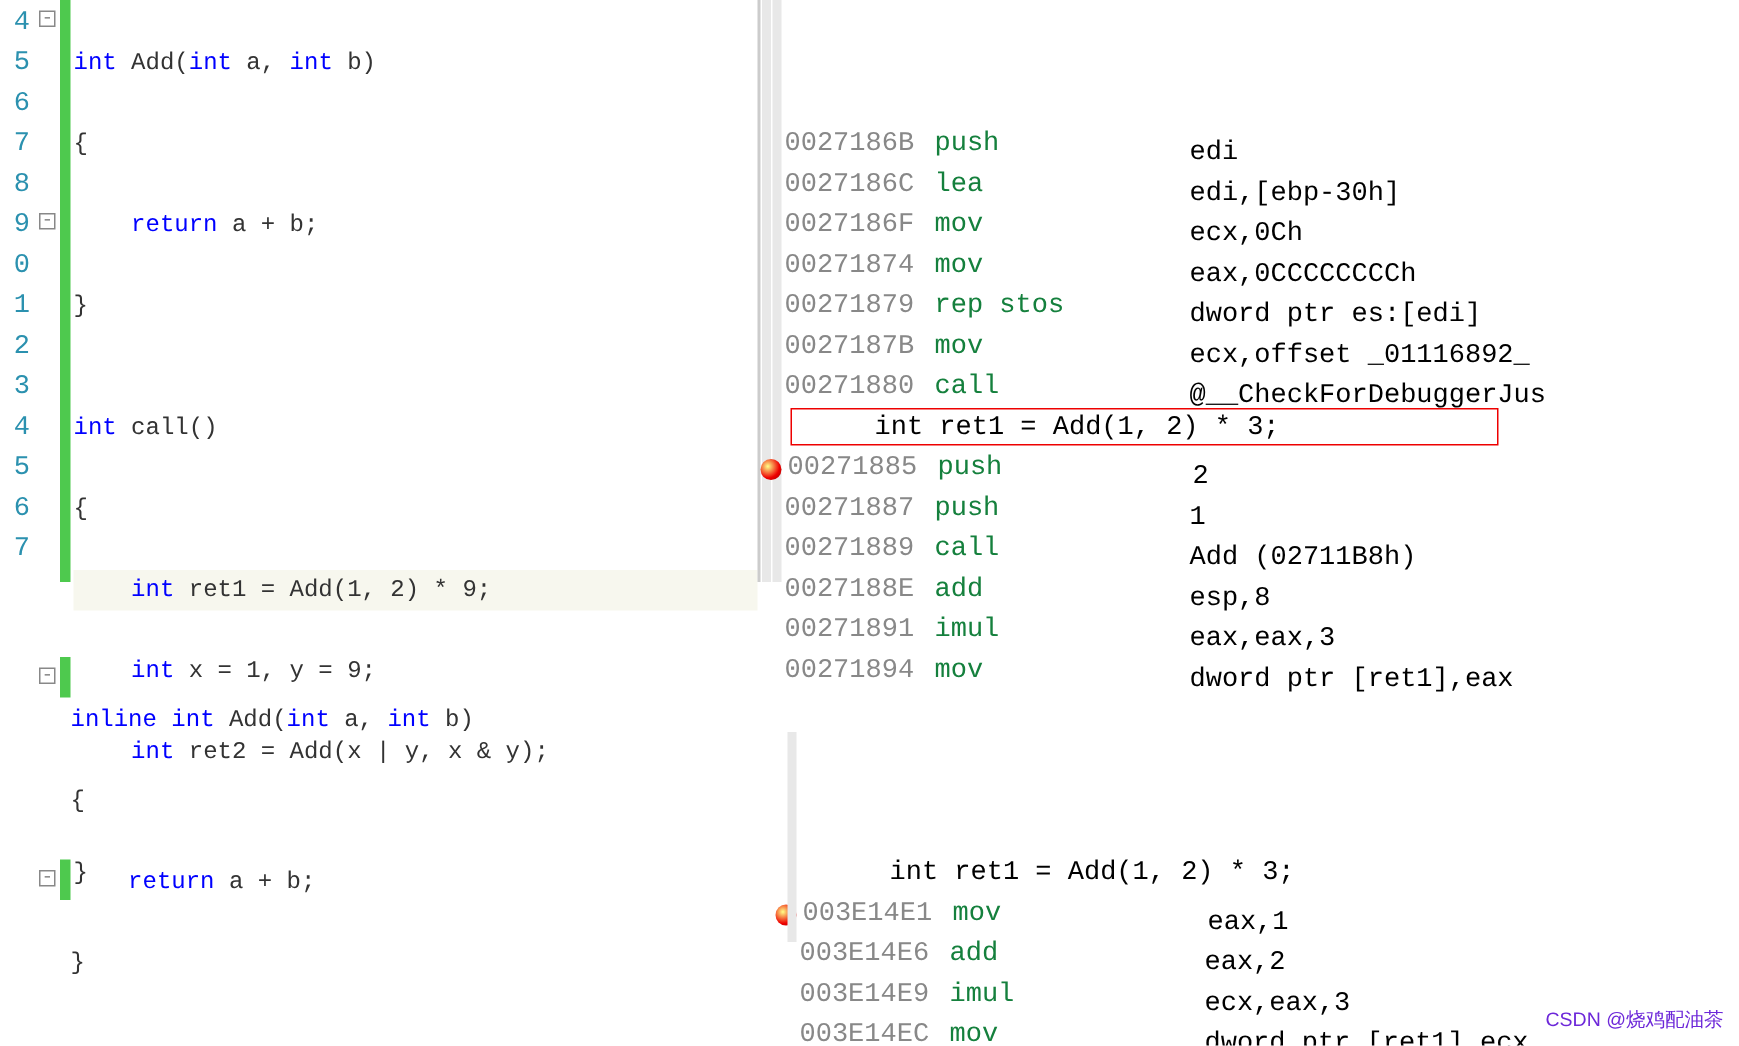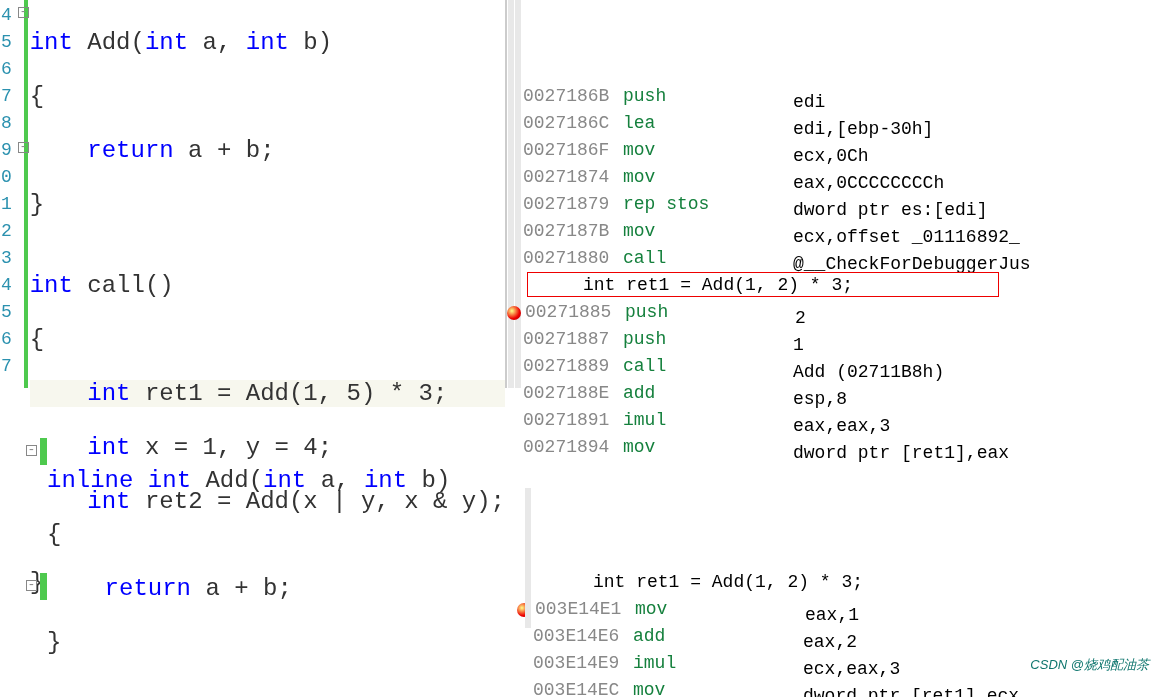--- a/index.html
+++ b/index.html
@@ -67,21 +67,21 @@
     position: absolute;
     left: 0;
     width: 7px;
     background: #4EC94E;
   }
   .code-text {
     flex: 1;
     padding-top: 2px;
     line-height: 27px;
     white-space: pre;
-    font-size: 24px;
+    font-size: 16px;
   }
   .kw { color: #0000ff; }
   .highlight-line {
     background: #f7f7ee;
     display: inline-block;
     width: 100%;
   }
   .divider {
     width: 2px;
     background: #ccc;
@@ -132,25 +132,24 @@
     position: absolute;
     left: 8px;
     top: 0;
     width: 6px;
     height: 100%;
     background: #e8e8e8;
   }
   .watermark {
     position: absolute;
     right: 10px;
-    bottom: 23px;
-    color: #0f766e;
+    bottom: 8px;
+    color: #6d28d9;
     font-size: 13px;
     font-family: sans-serif;
-    font-style: italic;
   }
 </style>
 </head>
 <body>
 
 <div class="pane-top">
   <div class="code-left">
     <div class="line-numbers">
       <div>4</div>
       <div>5</div>
@@ -173,23 +172,23 @@
     </div>
     <div class="green-bar"></div>
     <div class="code-text">
 <div><span class="kw">int</span><span> Add(</span><span class="kw">int</span><span> a, </span><span class="kw">int</span><span> b)</span></div>
 <div>{</div>
 <div><span>    </span><span class="kw">return</span><span> a + b;</span></div>
 <div>}</div>
 <div></div>
 <div><span class="kw">int</span><span> call()</span></div>
 <div>{</div>
-<div class="highlight-line"><span>    </span><span class="kw">int</span><span> ret1 = Add(1, 5) * 3;</span></div>
-<div></div>
-<div><span>    </span><span class="kw">int</span><span> x = 1, y = 4;</span></div>
+<div class="highlight-line"><span>    </span><span class="kw">int</span><span> ret1 = Add(1, 2) * 9;</span></div>
+<div></div>
+<div><span>    </span><span class="kw">int</span><span> x = 1, y = 9;</span></div>
 <div><span>    </span><span class="kw">int</span><span> ret2 = Add(x | y, x &amp; y);</span></div>
 <div></div>
 <div>}</div>
     </div>
   </div>
 
   <div class="divider"></div>
 
   <div class="asm-right">
     <div class="asm-gutter-gray"></div>

